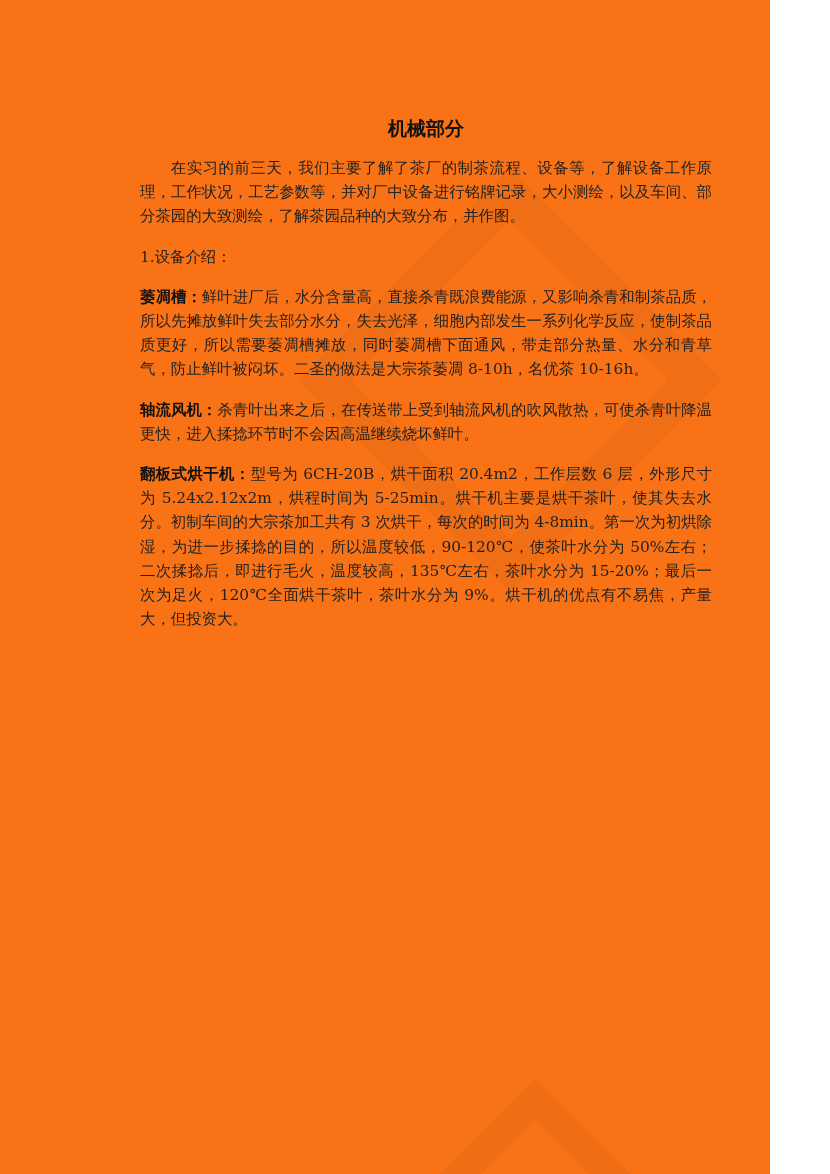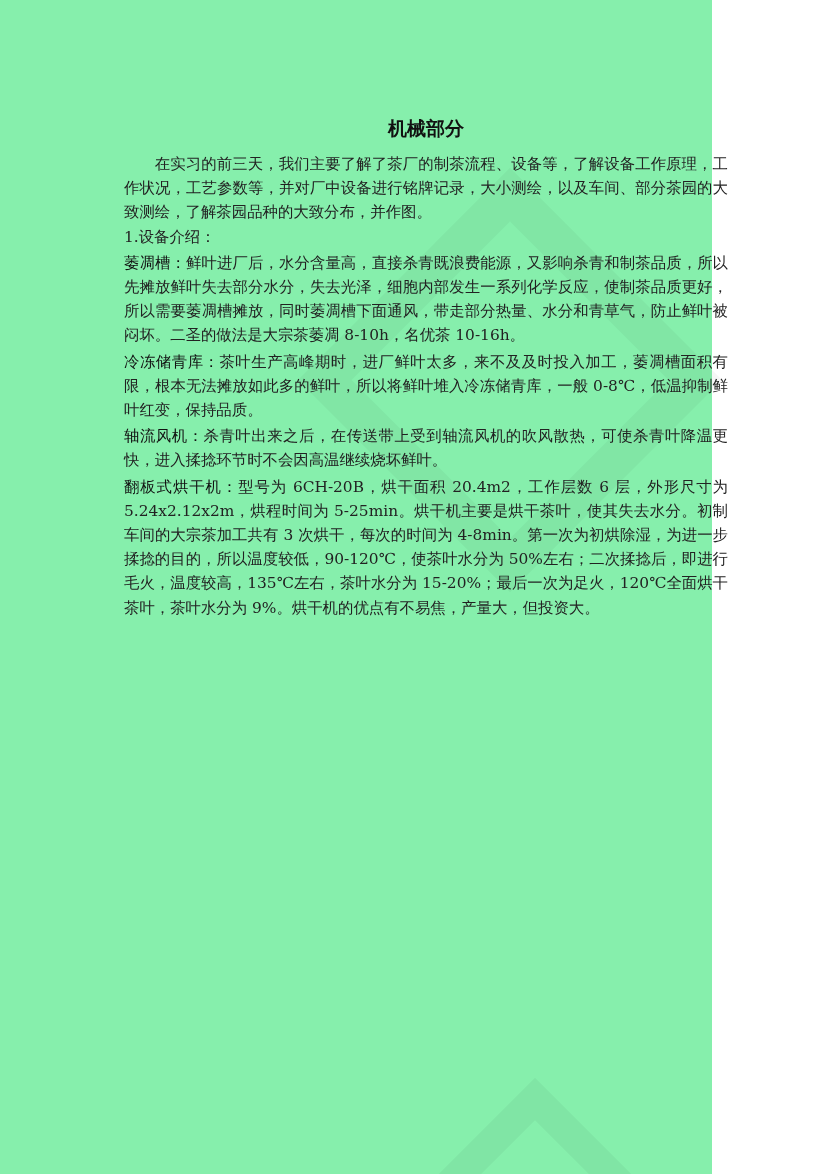--- a/index.html
+++ b/index.html
@@ -1,19 +1,19 @@
 <!DOCTYPE html>
 <html><head>
 <meta charset="utf-8">
 <style>
   html, body { margin: 0; padding: 0; background: #ffffff; }
   body { width: 830px; height: 1174px; position: relative; overflow: hidden; }
   .page {
-    position: absolute; left: 0; top: 0; width: 712px; height: 1174px;
-    background: #86efac;
+    position: absolute; left: 0; top: 0; width: 770px; height: 1174px;
+    background: #f97316;
   }
   .watermark {
     position: absolute; left: 360px; top: 230px; width: 300px; height: 300px;
     border: 38px solid rgba(0,0,0,0.035);
     transform: rotate(45deg);
     box-sizing: border-box;
   }
   .watermark2 {
     position: absolute; left: 445px; top: 1115px; width: 180px; height: 180px;
     border: 30px solid rgba(0,0,0,0.04);
@@ -26,44 +26,41 @@
     color: #222;
     font-size: 15.4px;
     line-height: 24.2px;
     text-align: justify;
   }
   .title {
     text-align: center; font-weight: bold; font-size: 19px;
     line-height: 24px; margin: 0 0 12px 0; color: #111;
     font-family: "DejaVu Sans", "Liberation Sans", sans-serif;
   }
-  p { margin: 0; }
+  p { margin: 16px; }
   .indent { text-indent: 2em; }
-  .term { font-weight: normal; color: #111; }
+  .term { font-weight: bold; color: #111; }
   .section { margin-top: 2px; }
 </style>
 </head>
 <body>
 
 <div class="page">
   <div class="watermark"></div>
   <div class="watermark2"></div>
 
   <div class="content">
     <h1 class="title">机械部分</h1>
 
     <p class="indent">在实习的前三天，我们主要了解了茶厂的制茶流程、设备等，了解设备工作原理，工作状况，工艺参数等，并对厂中设备进行铭牌记录，大小测绘，以及车间、部分茶园的大致测绘，了解茶园品种的大致分布，并作图。</p>
     <p>1.设备介绍：</p>
 
     <p class="section">
       <span class="term">萎凋槽：</span><span>鲜叶进厂后，水分含量高，直接杀青既浪费能源，又影响杀青和制茶品质，所以先摊放鲜叶失去部分水分，失去光泽，细胞内部发生一系列化学反应，使制茶品质更好，所以需要萎凋槽摊放，同时萎凋槽下面通风，带走部分热量、水分和青草气，防止鲜叶被闷坏。二圣的做法是大宗茶萎凋 8-10h，名优茶 10-16h。</span>
     </p>
     <p class="section">
-      <span class="term">冷冻储青库：</span><span>茶叶生产高峰期时，进厂鲜叶太多，来不及及时投入加工，萎凋槽面积有限，根本无法摊放如此多的鲜叶，所以将鲜叶堆入冷冻储青库，一般 0-8℃，低温抑制鲜叶红变，保持品质。</span>
-    </p>
-    <p class="section">
       <span class="term">轴流风机：</span><span>杀青叶出来之后，在传送带上受到轴流风机的吹风散热，可使杀青叶降温更快，进入揉捻环节时不会因高温继续烧坏鲜叶。</span>
     </p>
     <p class="section">
       <span class="term">翻板式烘干机：</span><span>型号为 6CH-20B，烘干面积 20.4m2，工作层数 6 层，外形尺寸为 5.24x2.12x2m，烘程时间为 5-25min。烘干机主要是烘干茶叶，使其失去水分。初制车间的大宗茶加工共有 3 次烘干，每次的时间为 4-8min。第一次为初烘除湿，为进一步揉捻的目的，所以温度较低，90-120℃，使茶叶水分为 50%左右；二次揉捻后，即进行毛火，温度较高，135℃左右，茶叶水分为 15-20%；最后一次为足火，120℃全面烘干茶叶，茶叶水分为 9%。烘干机的优点有不易焦，产量大，但投资大。</span>
     </p>
   </div>
 </div>
 
 </body></html>

